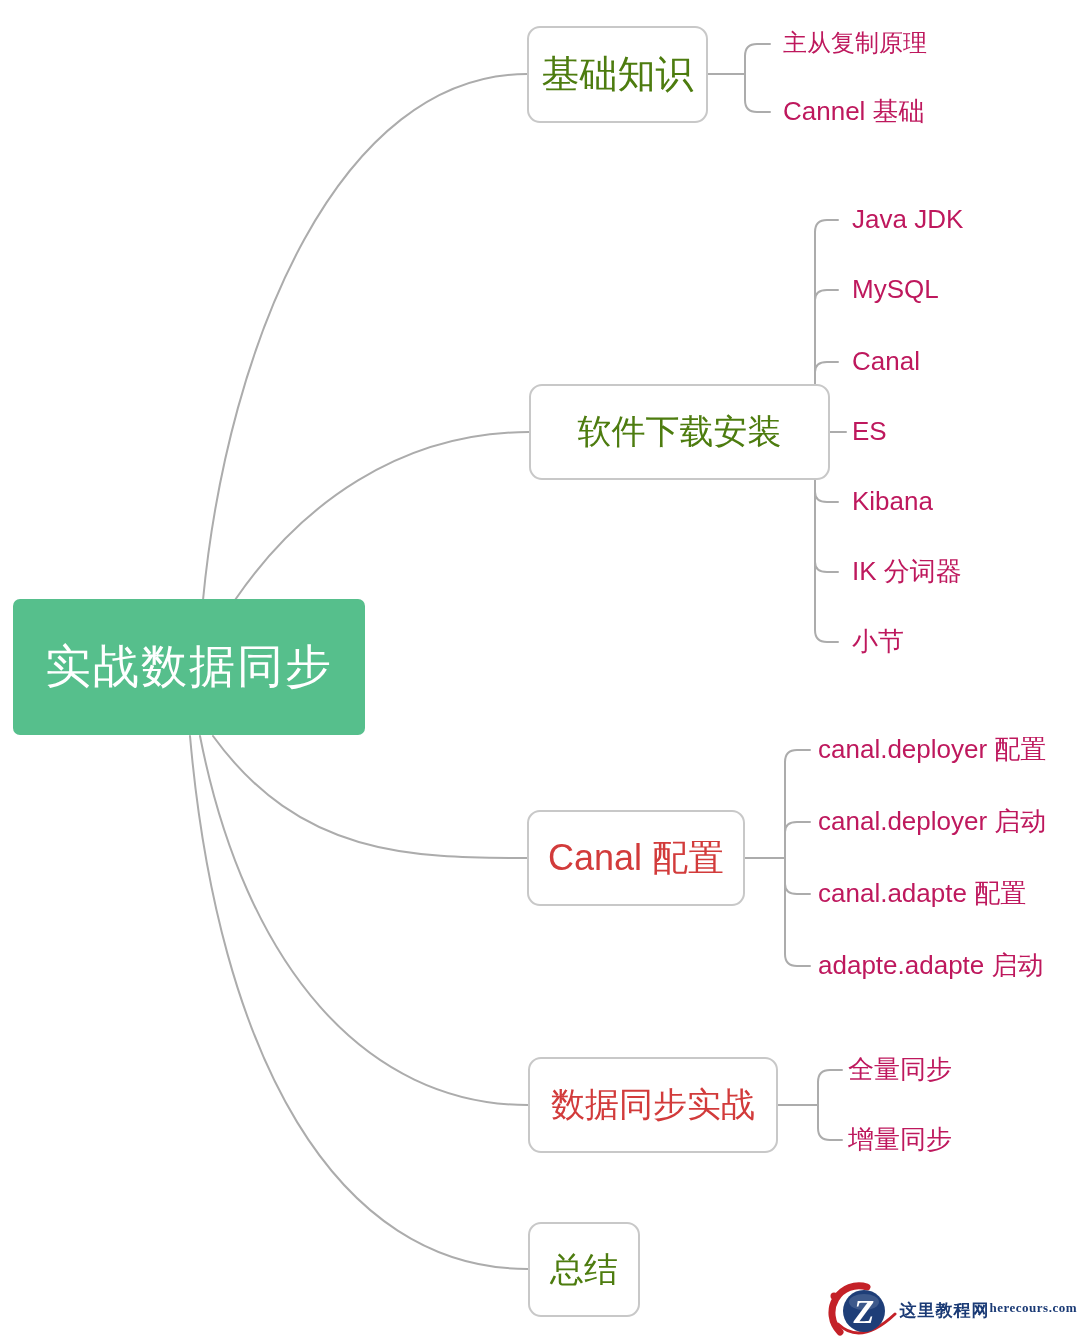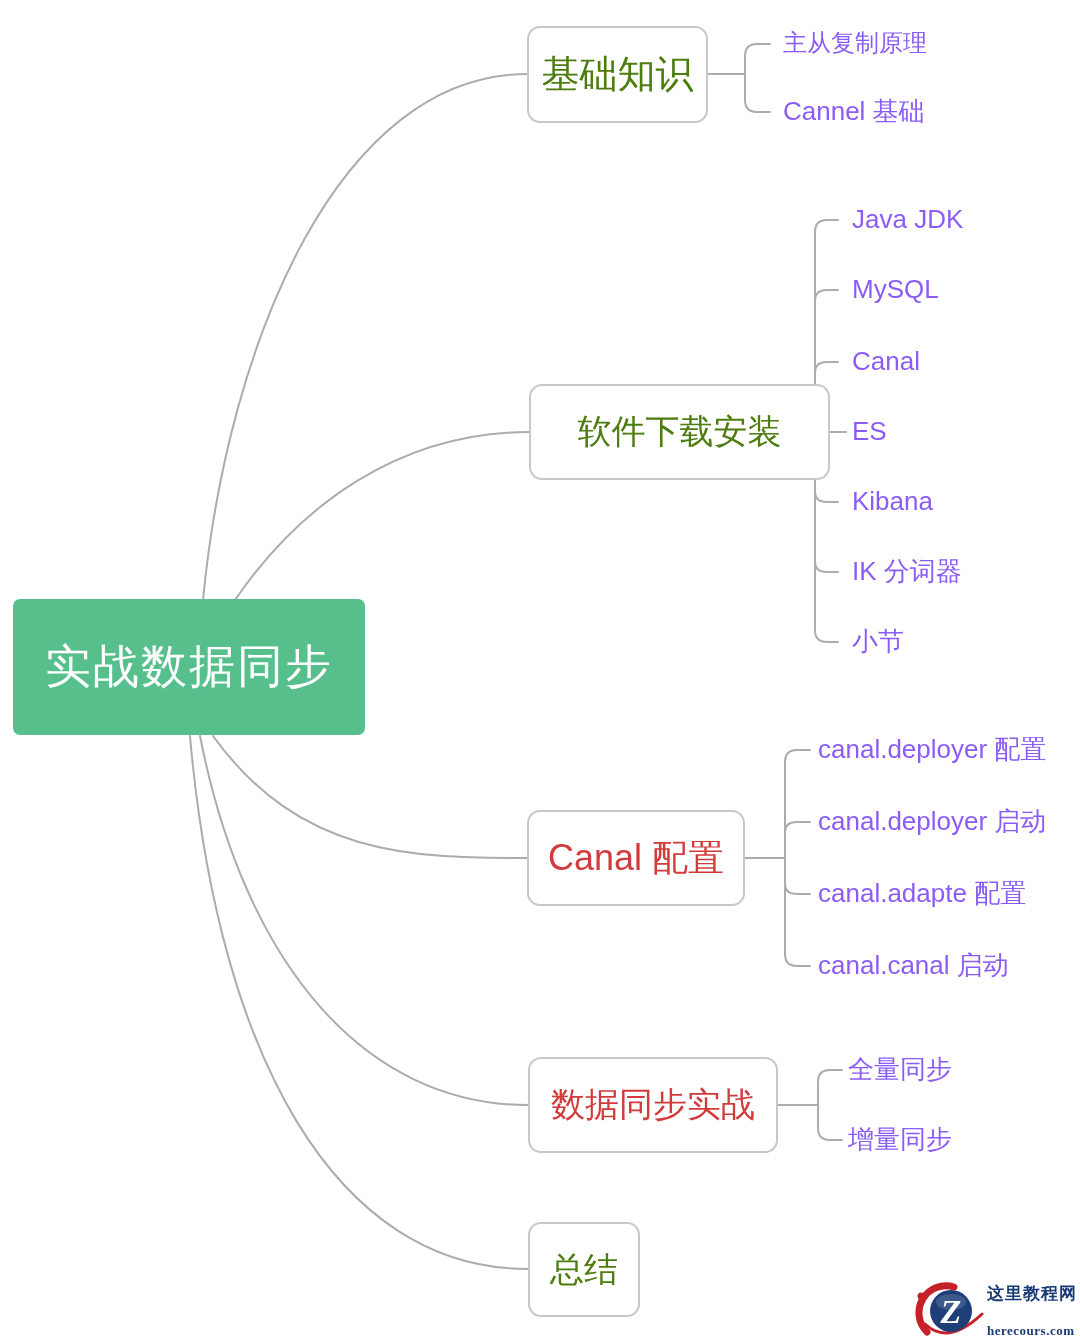--- a/index.html
+++ b/index.html
@@ -6,23 +6,23 @@
   body{font-family:"Liberation Sans",sans-serif;}
   .canvas{position:relative;width:1080px;height:1341px;background:#ffffff;overflow:hidden;}
   svg.connectors{position:absolute;left:0;top:0;width:1080px;height:1341px;}
   svg.connectors path{fill:none;stroke:#acacac;stroke-width:2;stroke-linecap:round;}
   .node{position:absolute;display:flex;align-items:center;justify-content:center;
         background:#ffffff;border:2px solid #c8c8c8;border-radius:13px;box-sizing:border-box;
         color:#4d7c0f;white-space:nowrap;}
   .node.root{background:#56bf8c;border:none;border-radius:7px;color:#ffffff;
              font-size:46px;font-weight:500;letter-spacing:2px;}
   .node.red{color:#d23b3b;}
-  .child{position:absolute;transform:translateY(-52%);color:#8b5cf6;font-size:26px;white-space:nowrap;}
+  .child{position:absolute;transform:translateY(-52%);color:#be185d;font-size:26px;white-space:nowrap;}
   .watermark{position:absolute;right:0;bottom:1px;display:flex;align-items:center;}
-  .wm-text{display:flex;flex-direction:column;justify-content:center;margin-left:1px;padding-right:3px;gap:20px;}
+  .wm-text{display:flex;justify-content:center;margin-left:1px;padding-right:3px;}
   .wm-name{color:#1a3a75;font-size:17px;font-weight:bold;letter-spacing:1px;line-height:1.15;}
   .wm-domain{color:#1a3a75;font-size:13px;font-weight:bold;font-family:"Liberation Serif",serif;
              letter-spacing:.5px;line-height:1.1;}
 </style>
 </head>
 <body>
 
 <div class="canvas">
 
   <svg class="connectors" viewBox="0 0 1080 1341">
@@ -81,21 +81,21 @@
   <div class="child" style="left:852px;top:290px;">MySQL</div>
   <div class="child" style="left:852px;top:362px;">Canal</div>
   <div class="child" style="left:852px;top:432px;">ES</div>
   <div class="child" style="left:852px;top:502px;">Kibana</div>
   <div class="child" style="left:852px;top:572px;">IK 分词器</div>
   <div class="child" style="left:852px;top:642px;">小节</div>
 
   <div class="child" style="left:818px;top:750px;">canal.deployer 配置</div>
   <div class="child" style="left:818px;top:822px;">canal.deployer 启动</div>
   <div class="child" style="left:818px;top:894px;">canal.adapte 配置</div>
-  <div class="child" style="left:818px;top:966px;">canal.canal 启动</div>
+  <div class="child" style="left:818px;top:966px;">adapte.adapte 启动</div>
 
   <div class="child" style="left:848px;top:1070px;">全量同步</div>
   <div class="child" style="left:848px;top:1140px;">增量同步</div>
 
   <div class="watermark">
     <svg width="74" height="58" viewBox="0 0 74 58">
       <circle cx="9" cy="14" r="3.5" fill="#c42128"></circle>
       <path d="M 42 5 A 27 27 0 0 0 15 50" fill="none" stroke="#c42128" stroke-width="7" stroke-linecap="round"></path>
       <path d="M 13 42 Q 36 64 70 32" fill="none" stroke="#c42128" stroke-width="3" stroke-linecap="round"></path>
       <circle cx="39" cy="29" r="21" fill="#1e3e78"></circle>

